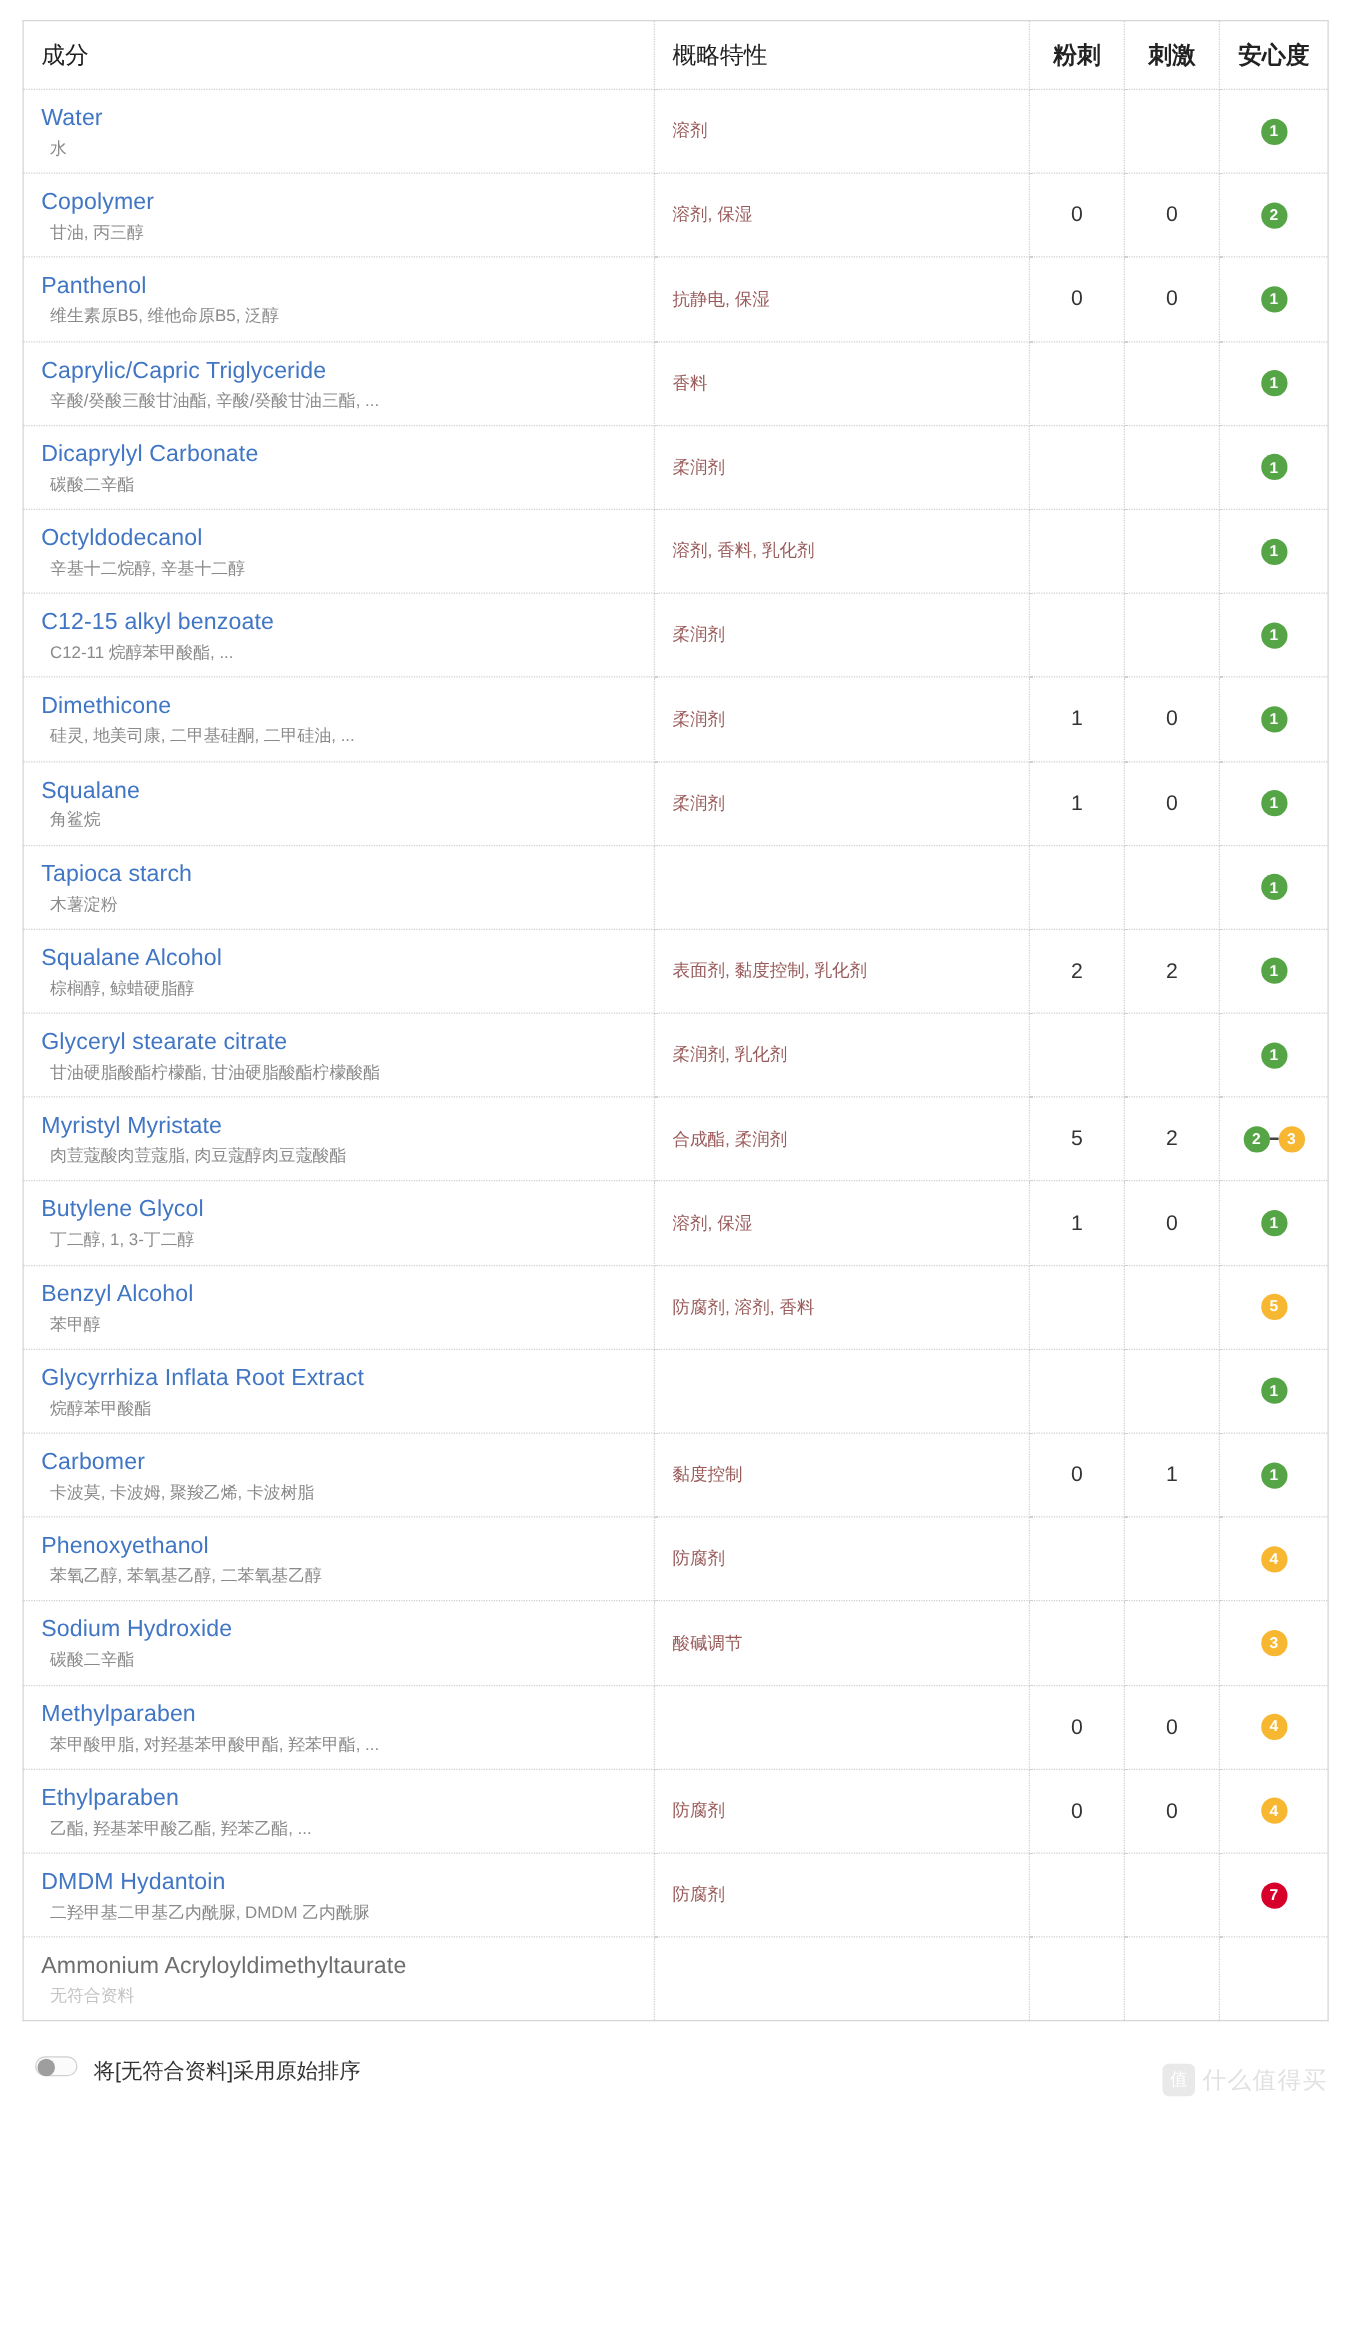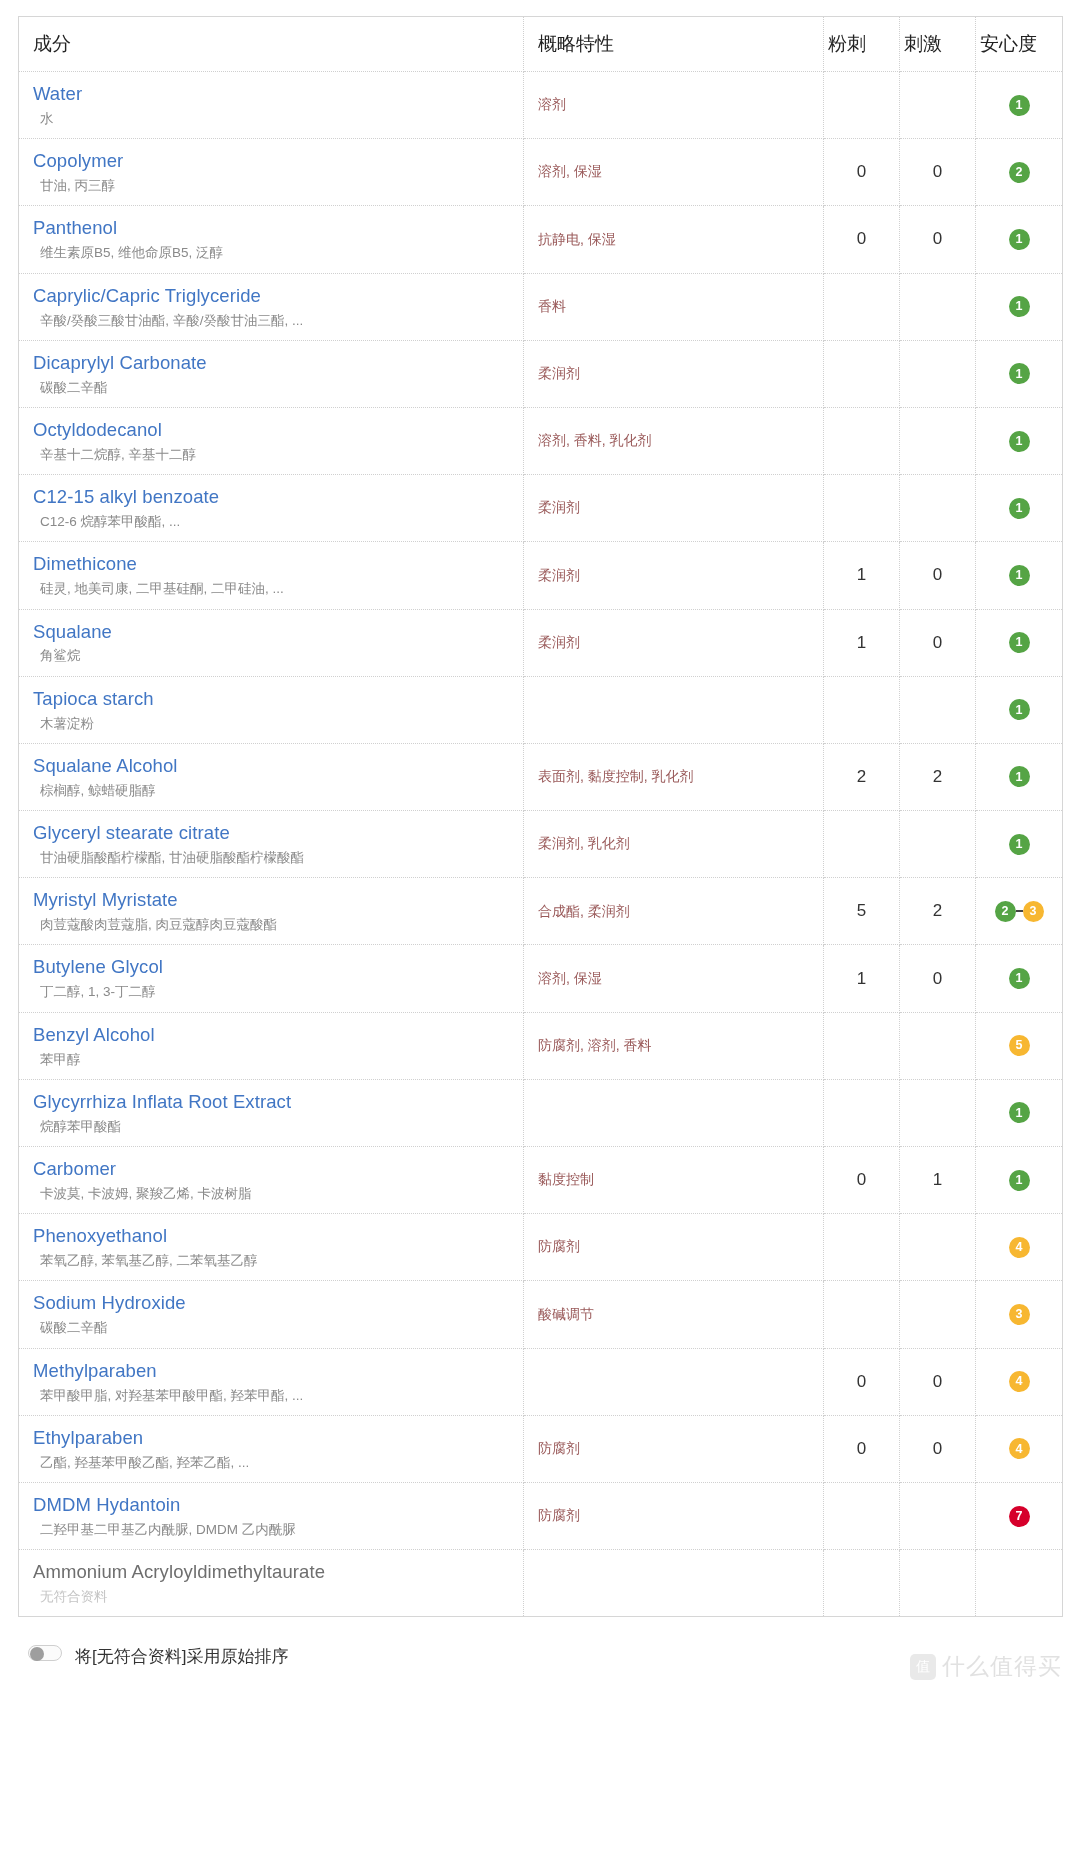--- a/index.html
+++ b/index.html
@@ -29,21 +29,21 @@
     color: #222222;
     text-align: left;
     padding: 14px 14px 14px 14px;
     border-bottom: 1px dotted #cfcfcf;
     border-right: 1px dotted #cfcfcf;
     vertical-align: middle;
     background: #fff;
     height: 52px;
   }
   table.ing-table thead th.num,
-  table.ing-table thead th.safe { text-align: left; padding-left: 4px; padding-right: 4px; }
+  table.ing-table thead th.safe { text-align: center; padding-left: 4px; padding-right: 4px; font-weight: bold; }
   table.ing-table thead th:last-child { border-right: none; }
 
   col.c-name { width: 505px; }
   col.c-prop { width: 300px; }
   col.c-come { width: 76px; }
   col.c-irri { width: 76px; }
   col.c-safe { width: 87px; }
 
   table.ing-table tbody td {
     border-bottom: 1px dotted #d0d0d0;
@@ -160,21 +160,21 @@
     width: 26px; height: 26px;
     border-radius: 5px;
     background: #d8d8d8;
     color: #ffffff;
     font-size: 14px;
     display: flex;
     align-items: center;
     justify-content: center;
   }
   .wm-text {
-    font-size: 23px;
+    font-size: 19px;
     color: #c9c9c9;
     letter-spacing: 1px;
   }
 </style>
 </head>
 <body>
 
 <div class="page">
 
   <table class="ing-table">
@@ -275,21 +275,21 @@
           </td>
           <td class="num"></td>
           <td class="num"></td>
           <td class="safe"><span class="badge-wrap">
               <span class="badge green">1</span>
             </span></td>
         </tr>
         <tr>
           <td>
             <div class="ing-en">C12-15 alkyl benzoate</div>
-            <div class="ing-cn">C12-6 烷醇苯甲酸酯, ...</div>
+            <div class="ing-cn">C12-11 烷醇苯甲酸酯, ...</div>
           </td>
           <td>
             <div class="prop">柔润剂</div>
           </td>
           <td class="num"></td>
           <td class="num"></td>
           <td class="safe"><span class="badge-wrap">
               <span class="badge green">1</span>
             </span></td>
         </tr>

